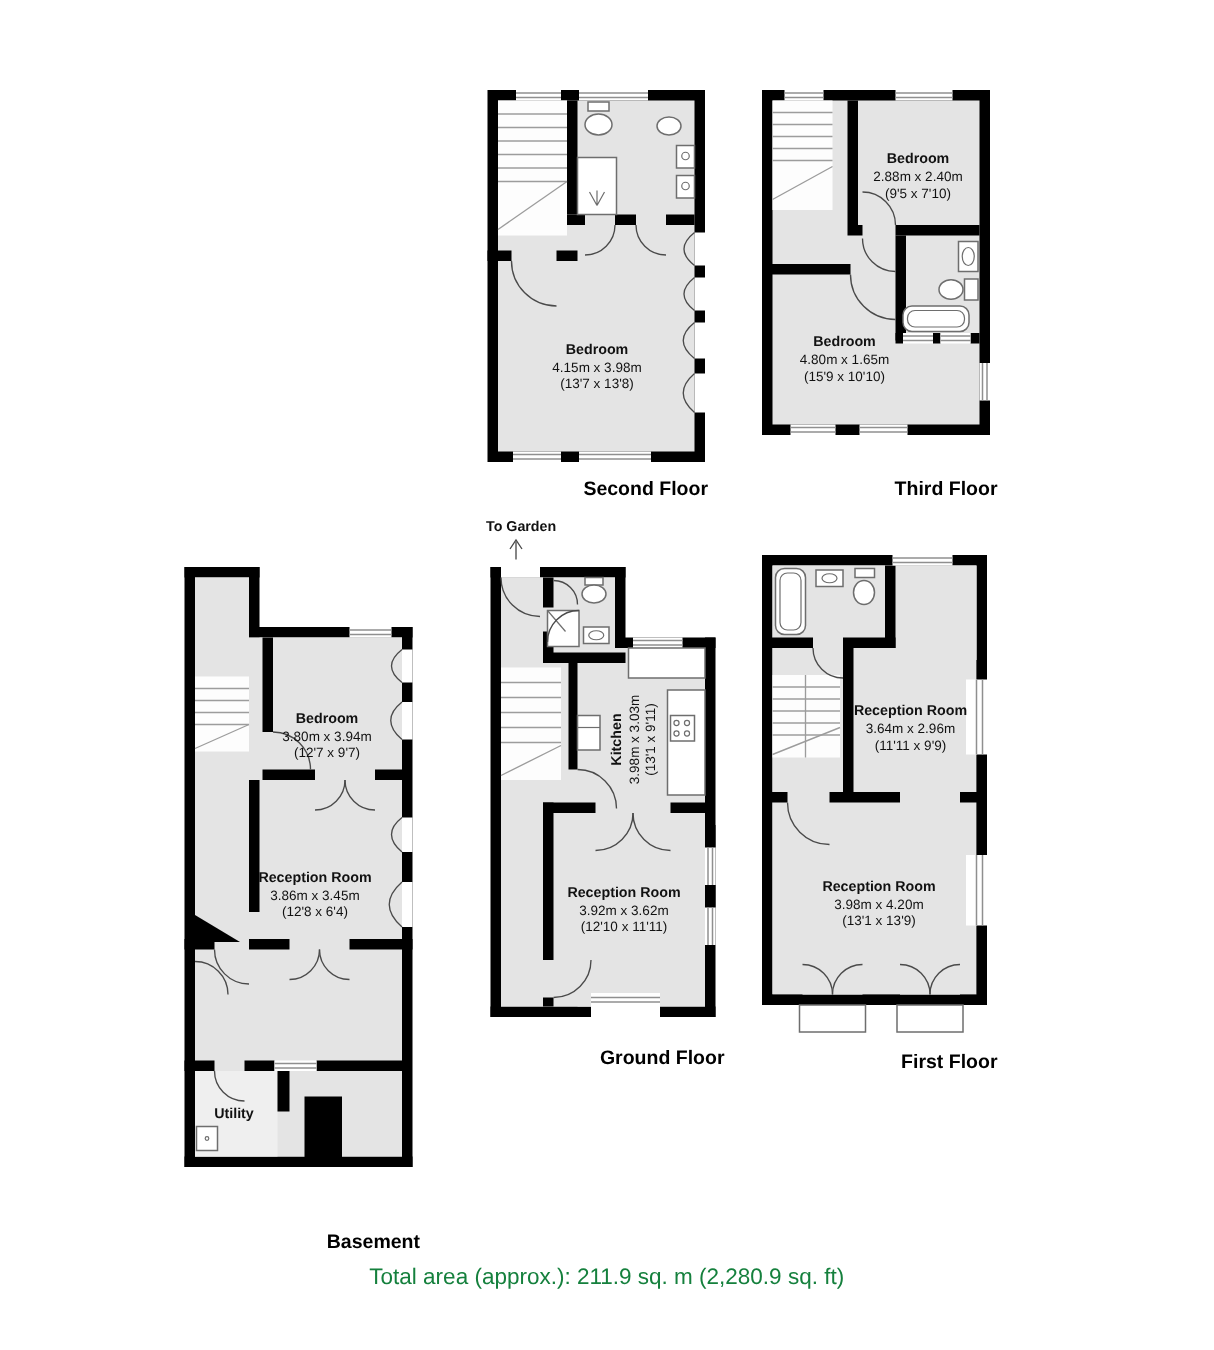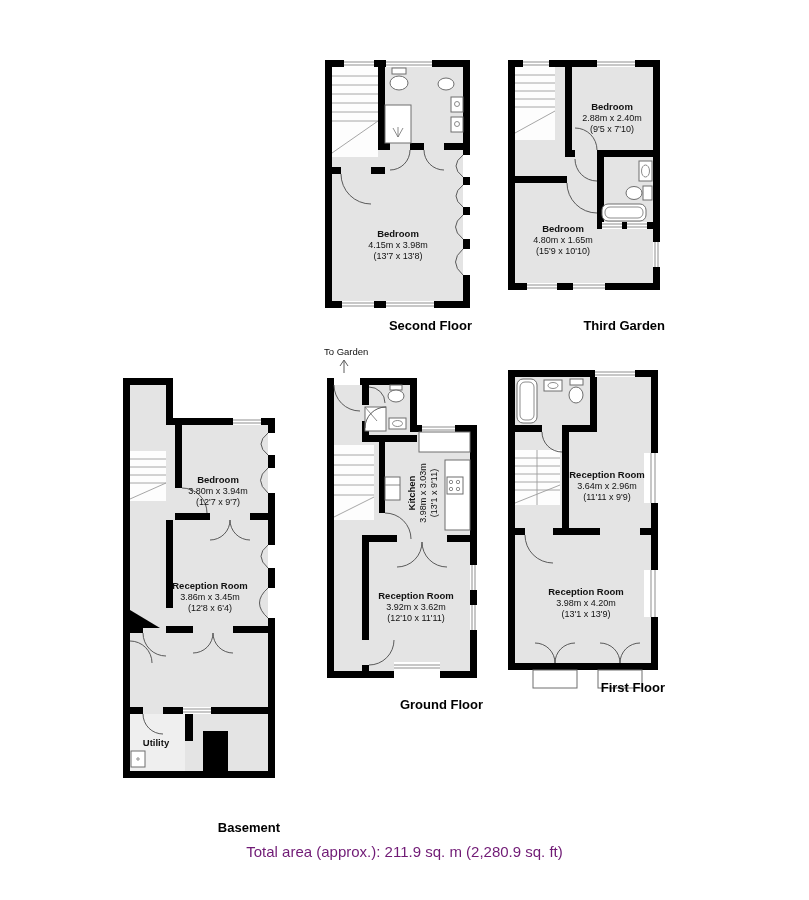--- a/index.html
+++ b/index.html
@@ -17,23 +17,23 @@
   .tread{stroke:#9c9c9c;stroke-width:0.9;}
   .stairbg{fill:#fdfdfd;}
   .arc{fill:none;stroke:#4a4a4a;stroke-width:0.9;}
   .room-label{position:absolute;transform:translate(-50%,-50%);text-align:center;
               color:#111;white-space:nowrap;line-height:1.25;}
   .room-label.rot{transform:translate(-50%,-50%) rotate(-90deg);}
   .room-name{font-weight:bold;font-size:9.5px;}
   .room-dim{font-size:9px;}
   .floor-title{position:absolute;left:0;width:100%;text-align:right;
                font-weight:bold;font-size:13px;color:#000;}
-  .annotation{position:absolute;font-weight:normal;font-size:9.5px;color:#111;white-space:nowrap;}
+  .annotation{position:absolute;font-weight:bold;font-size:9.5px;color:#111;white-space:nowrap;}
   .footer{position:absolute;top:842px;left:0;width:100%;text-align:center;
-          font-size:15px;line-height:19px;color:#701a75;}
+          font-size:15px;line-height:19px;color:#15803d;}
 </style>
 </head>
 <body>
 
 <div class="plan" style="left:322px;top:55px;width:150px;height:280px">
   <svg width="150" height="256" viewBox="0 0 150 256">
     <g>
       <rect class="wall" x="3" y="5" width="145" height="248"></rect>
       <rect class="room" x="10" y="12" width="131" height="234"></rect>
       <rect class="wall" x="56" y="12" width="7" height="76"></rect>
@@ -173,21 +173,21 @@
   <div class="room-label" style="left:107px;top:63px">
     <div class="room-name">Bedroom</div>
     <div class="room-dim">2.88m x 2.40m</div>
     <div class="room-dim">(9'5 x 7'10)</div>
   </div>
   <div class="room-label" style="left:58px;top:185px">
     <div class="room-name">Bedroom</div>
     <div class="room-dim">4.80m x 1.65m</div>
     <div class="room-dim">(15'9 x 10'10)</div>
   </div>
-  <div class="floor-title" style="top:263px">Third Garden</div>
+  <div class="floor-title" style="top:263px">Third Floor</div>
 </div>
 
 <div class="plan" style="left:115px;top:373px;width:165px;height:480px">
   <svg width="165" height="420" viewBox="0 0 165 420">
     <g>
       <rect class="wall" x="8" y="5" width="50" height="7"></rect>
       <rect class="wall" x="8" y="5" width="7" height="400"></rect>
       <rect class="wall" x="51" y="5" width="7" height="47"></rect>
       <rect class="wall" x="51" y="45" width="109" height="7"></rect>
       <rect class="wall" x="153" y="45" width="7" height="360"></rect>
@@ -436,18 +436,18 @@
   <div class="room-label" style="left:107px;top:126px">
     <div class="room-name">Reception Room</div>
     <div class="room-dim">3.64m x 2.96m</div>
     <div class="room-dim">(11'11 x 9'9)</div>
   </div>
   <div class="room-label" style="left:86px;top:243px">
     <div class="room-name">Reception Room</div>
     <div class="room-dim">3.98m x 4.20m</div>
     <div class="room-dim">(13'1 x 13'9)</div>
   </div>
-  <div class="floor-title" style="top:320px">First Floor</div>
+  <div class="floor-title" style="top:340px">First Floor</div>
 </div>
 
 <div class="footer">
   <div>Total area (approx.): 211.9 sq. m (2,280.9 sq. ft)</div>
 </div>
 
 </body></html>

